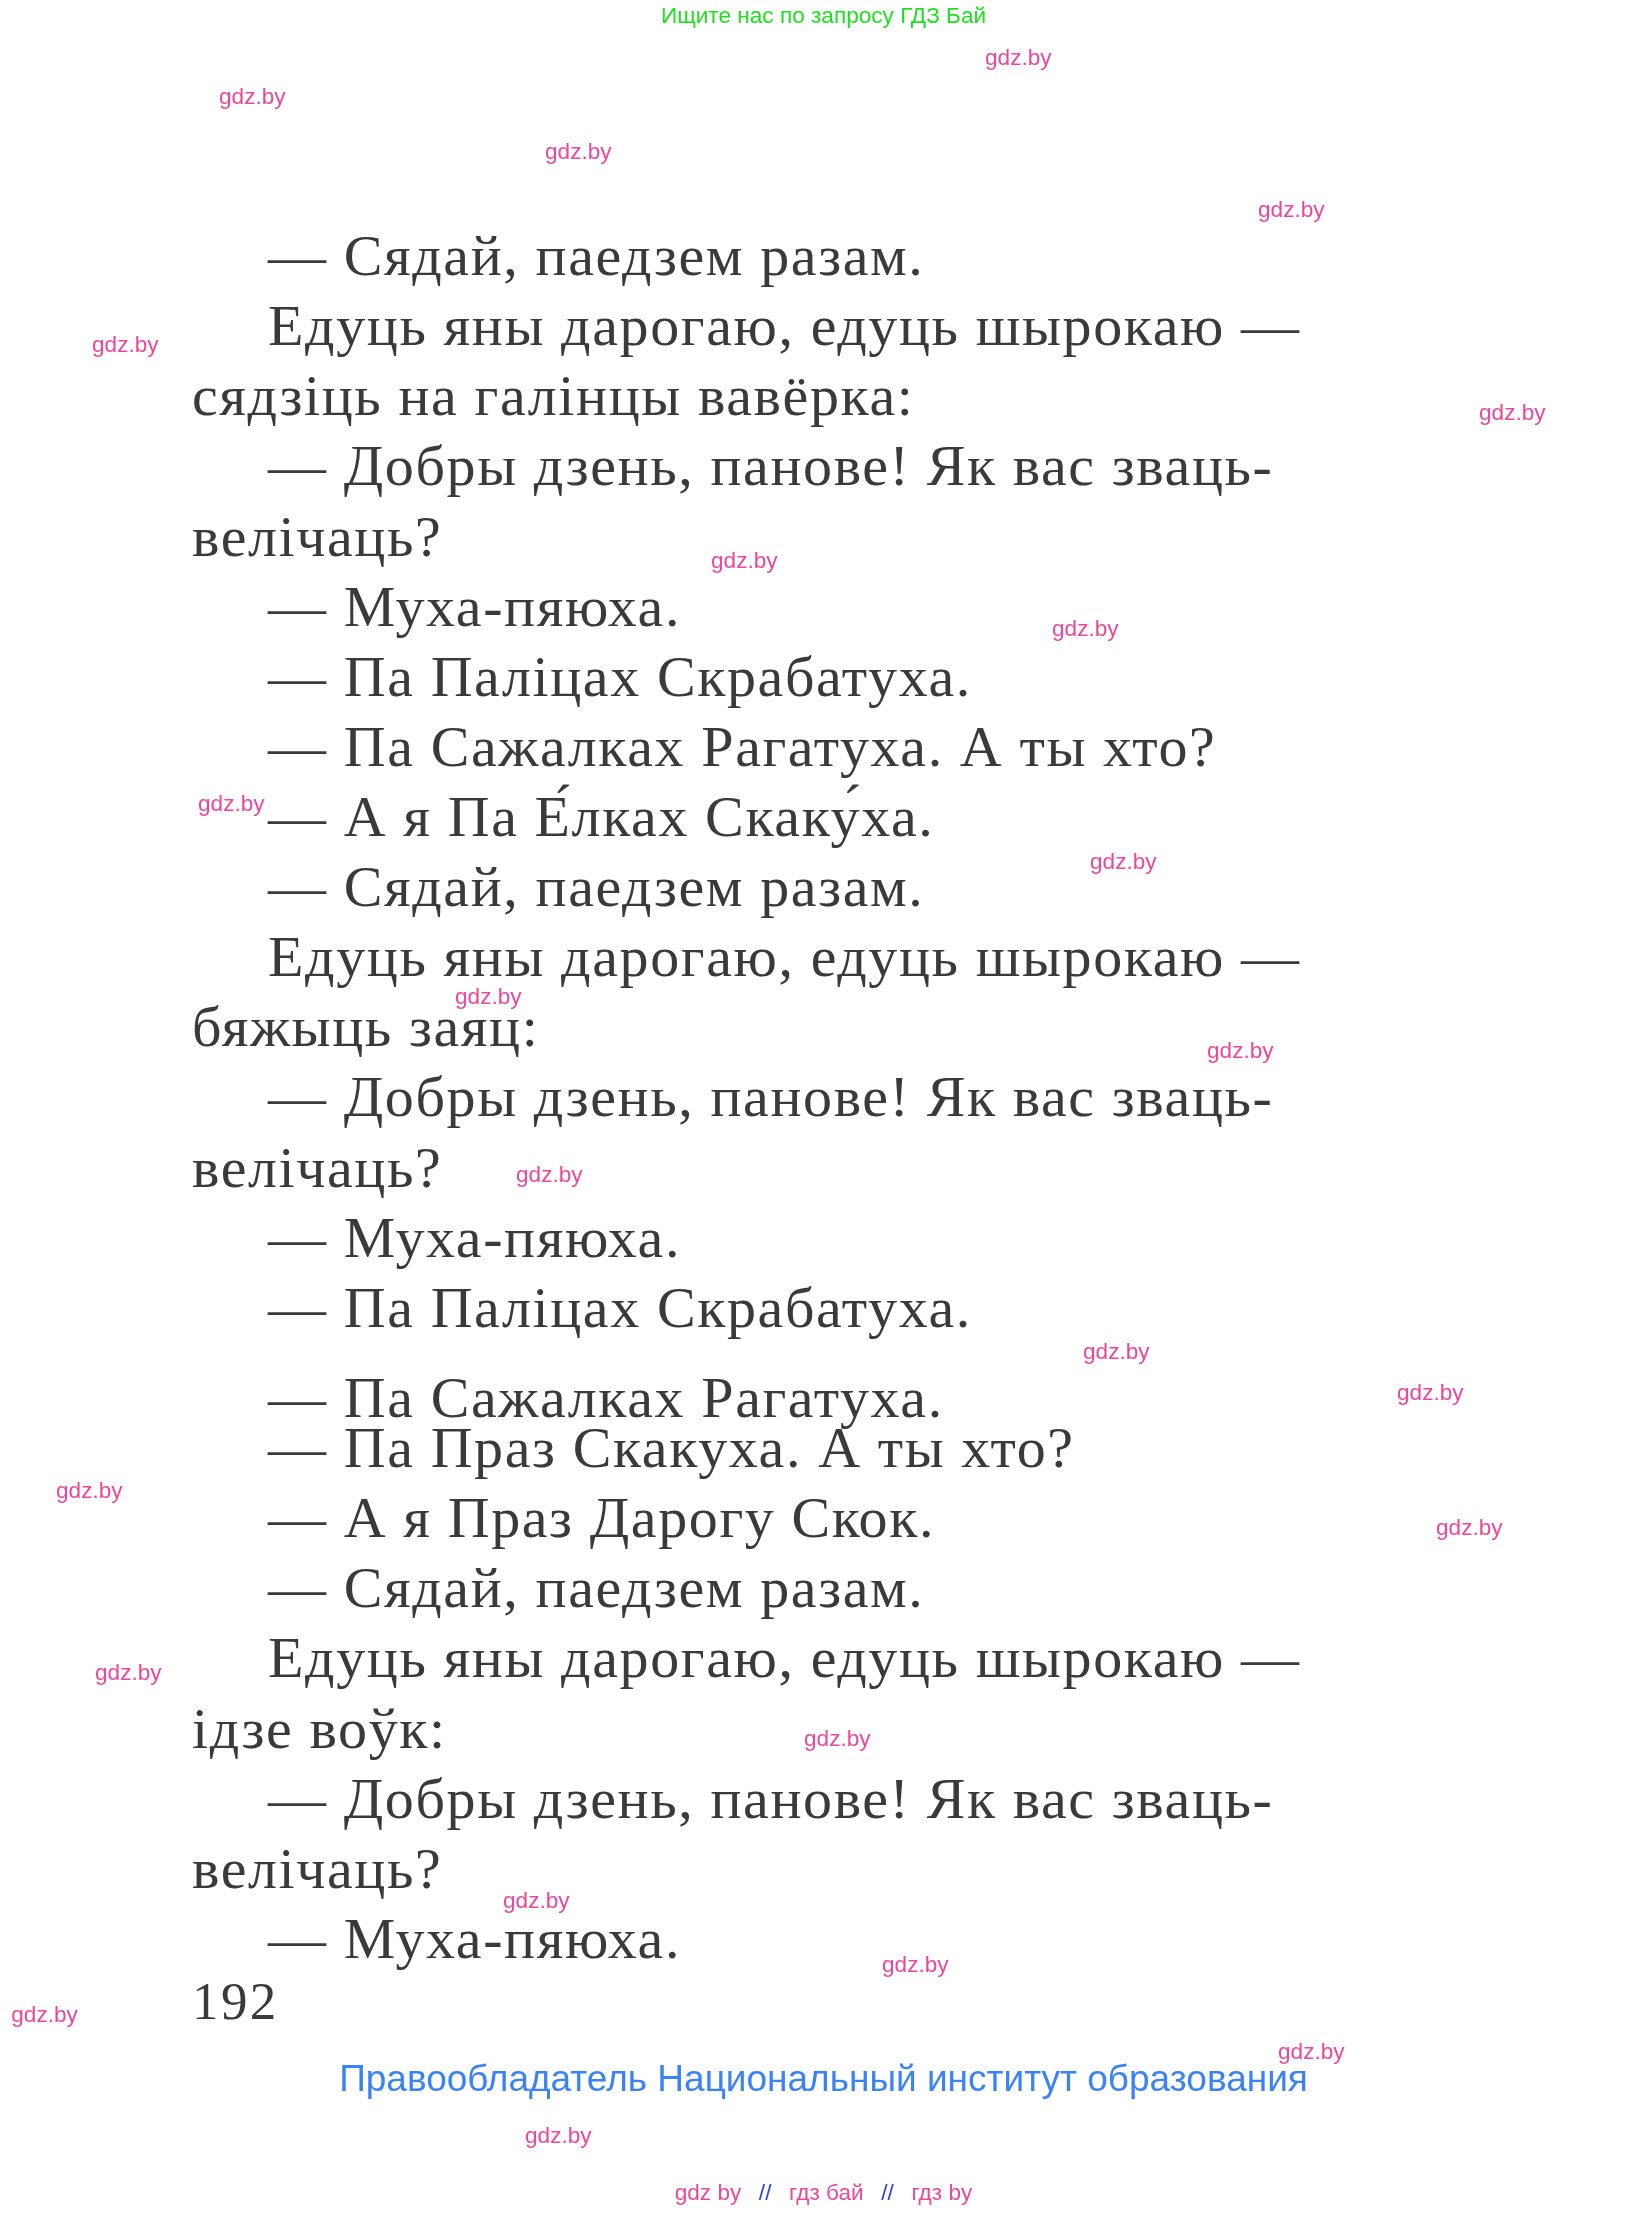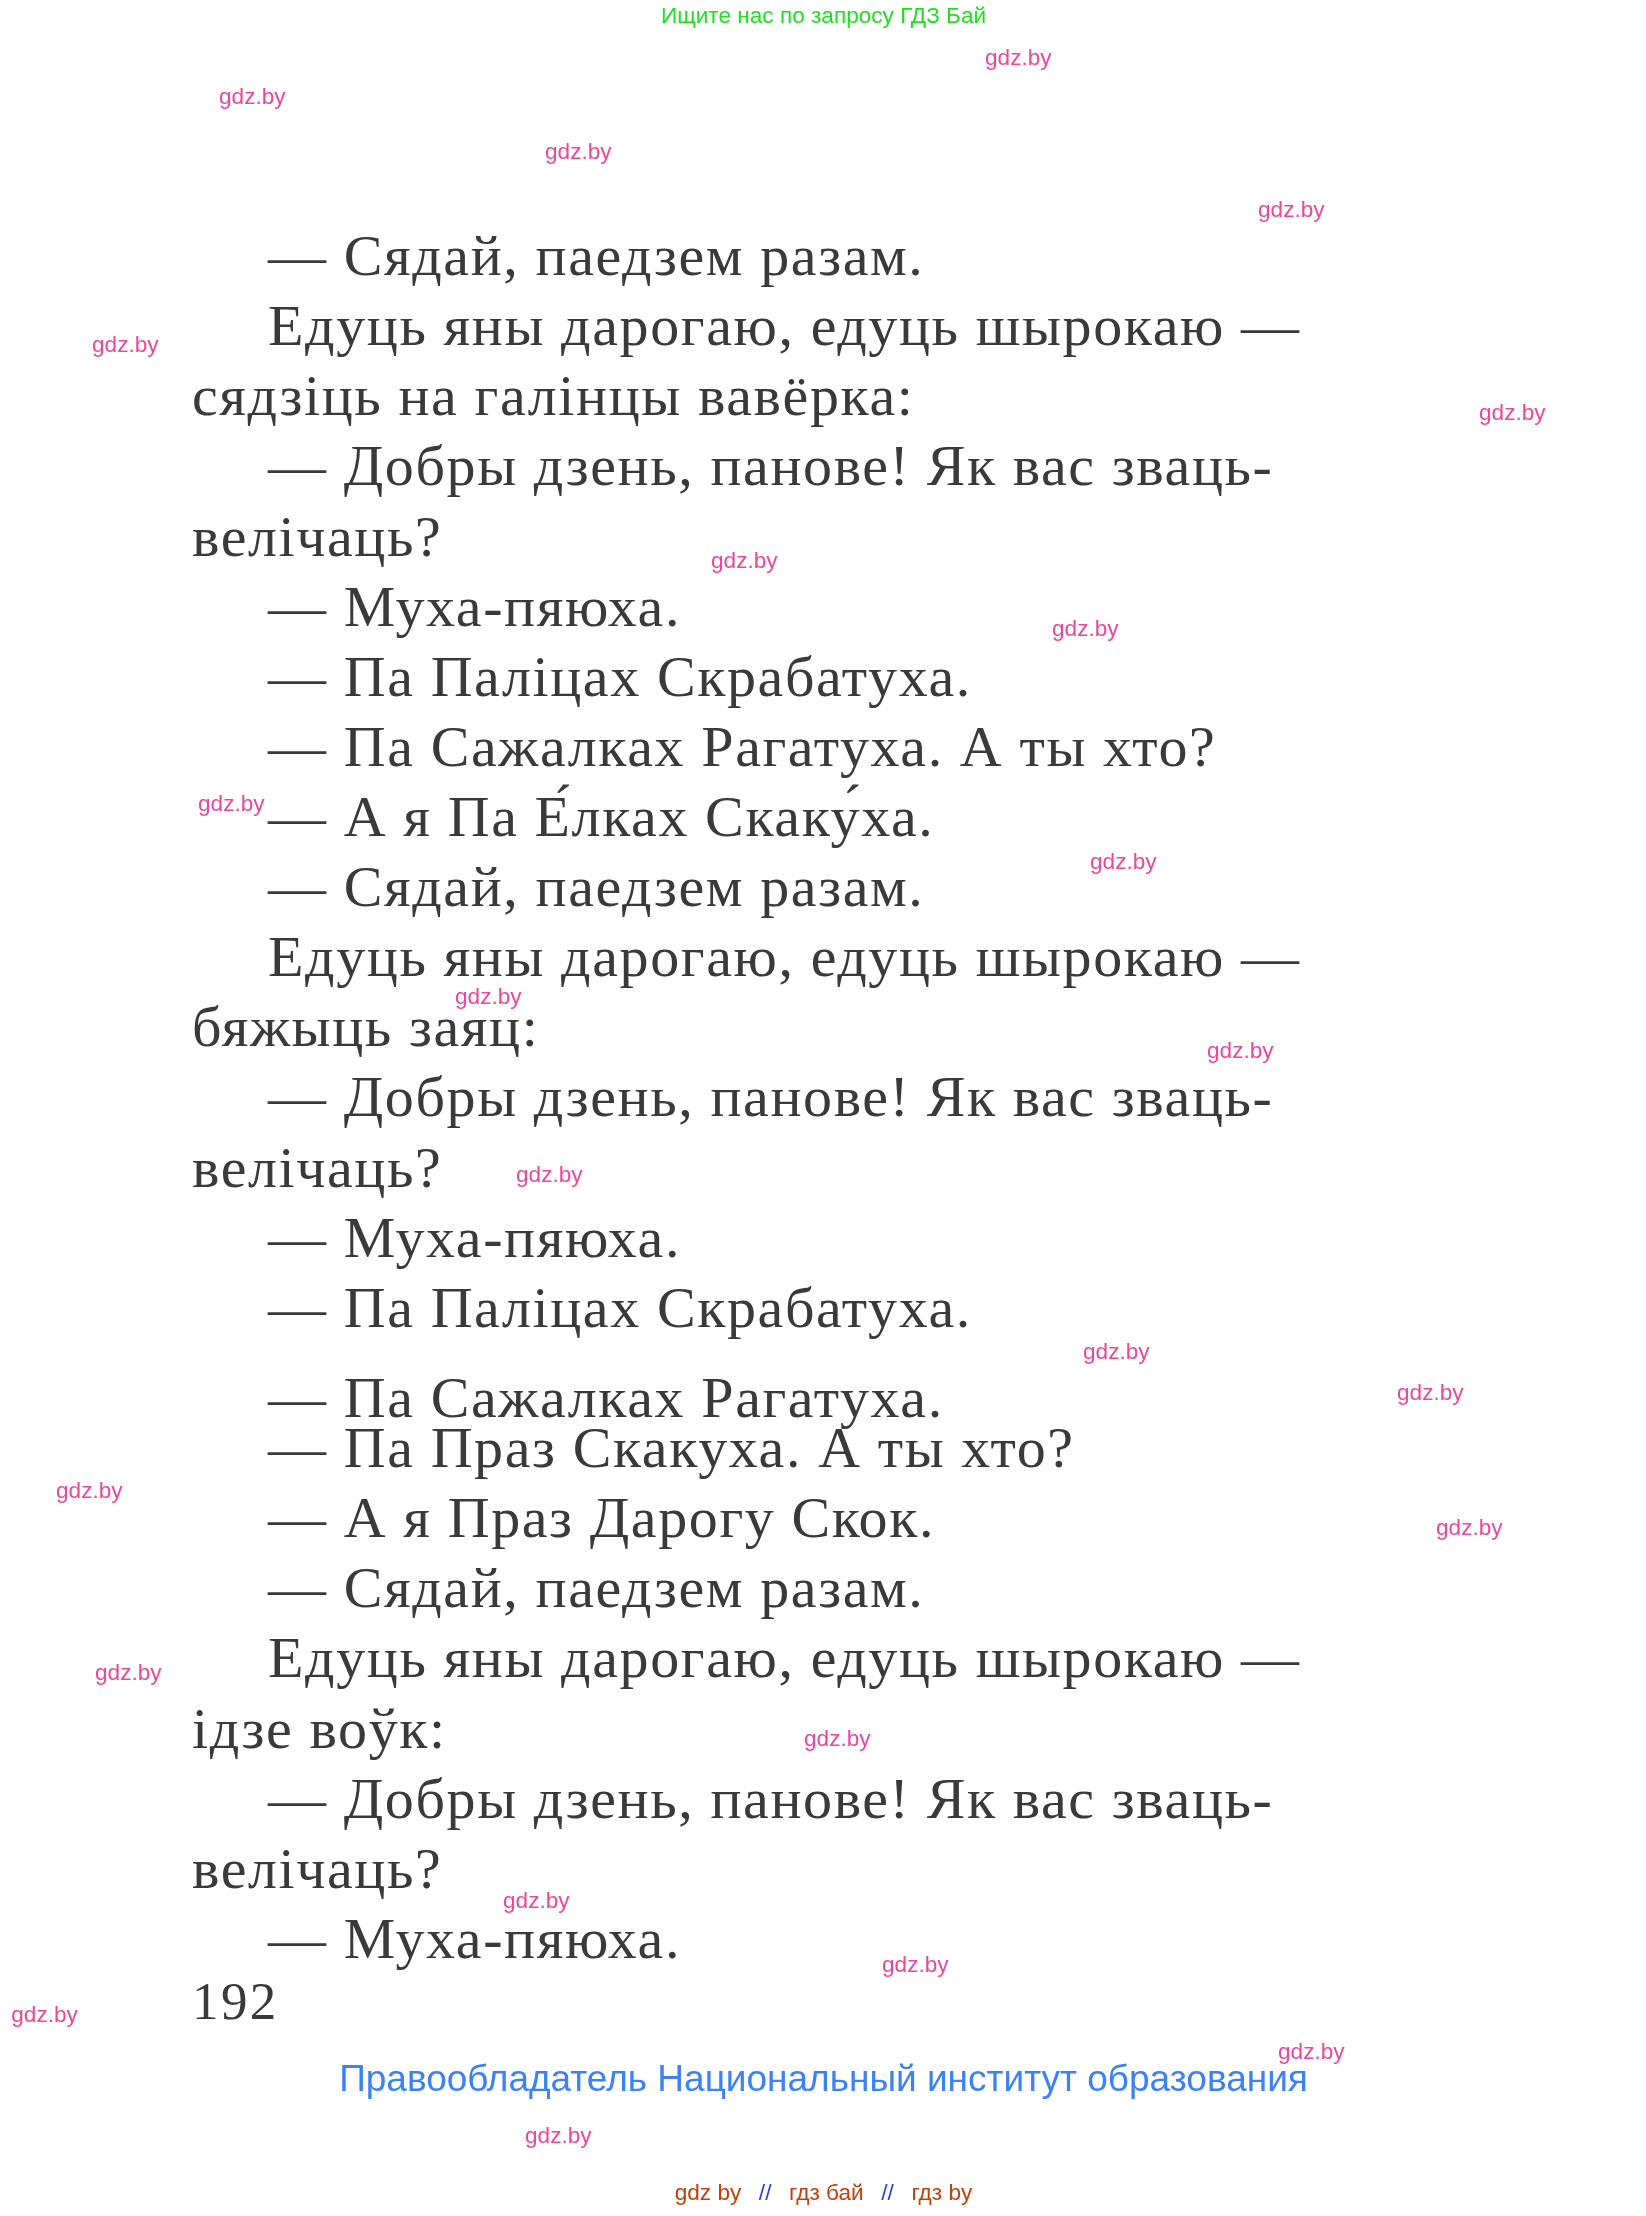--- a/index.html
+++ b/index.html
@@ -28,21 +28,21 @@
     letter-spacing: 2.4px;
   }
   .copyright {
     position: absolute; left: 0; top: 2058px; width: 1647px; text-align: center;
     font-family: "Liberation Sans", sans-serif; font-size: 37px; color: #3b82f6;
   }
   .footer {
     position: absolute; left: 0; top: 2180px; width: 1647px; text-align: center;
     font-family: "Liberation Sans", sans-serif; font-size: 22.6px; color: #2a3ff0;
   }
-  .footer a { color: #c2410c; text-decoration: none; text-align: right; }
+  .footer a { color: #ec4899; text-decoration: none; text-align: right; }
   .footer .sep { margin: 0 11.3px; }
 </style>
 </head>
 <body>
 
 <div class="banner">Ищите нас по запросу ГДЗ Бай</div>
 
 <div class="text">
   <div class="line ind" style="top:224px">— Сядай, паедзем разам.</div>
   <div class="line ind" style="top:294px">Едуць яны дарогаю, едуць шырокаю —</div>

